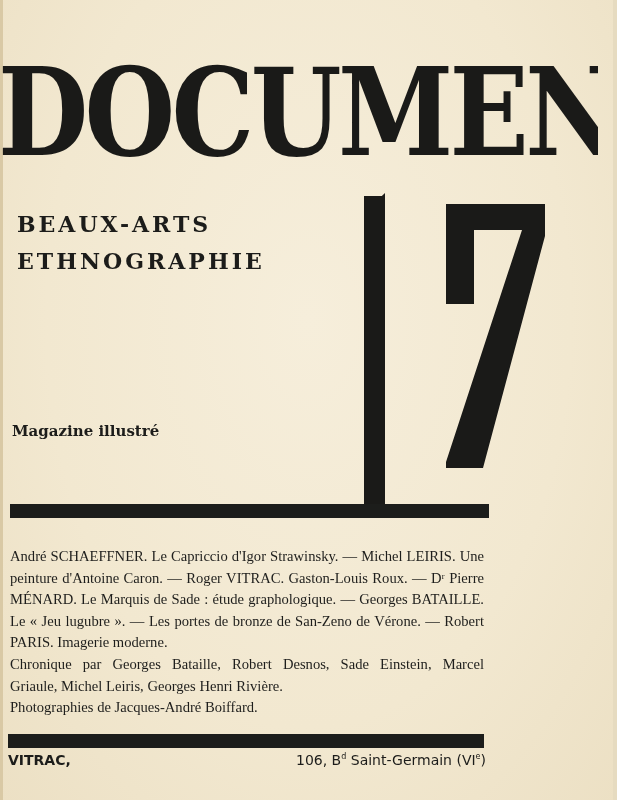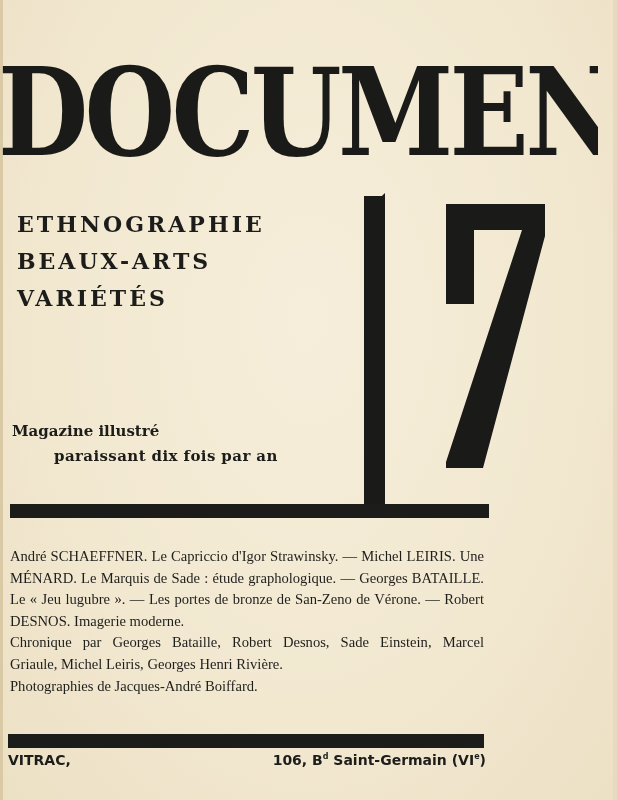--- a/index.html
+++ b/index.html
@@ -87,60 +87,59 @@
     position:absolute; left:8px; top:734px; width:476px; height:14px;
     background:#1c1d1b;
   }
   .footer-city {
     position:absolute; left:8px; top:752px;
     font-family:"DejaVu Sans", sans-serif; font-weight:bold;
     font-size:14px; color:#1c1c1a;
   }
   .footer-address {
     position:absolute; right:131px; top:752px;
-    font-family:"DejaVu Sans", sans-serif; font-weight:bold;
+    font-family:"DejaVu Sans", sans-serif; font-weight:normal;
     font-size:14px; color:#1c1c1a; white-space:nowrap;
   }
   .footer-address sup { font-size:8px; }
 </style>
 </head>
 <body>
 
 <div class="page">
   <div class="edge-left"></div>
   <div class="edge-right"></div>
 
   <div class="masthead">
     <span>DOCUMENTS</span>
   </div>
 
   <div class="topics">
+    <div>BEAUX-ARTS</div>
     <div>ETHNOGRAPHIE</div>
-    <div>BEAUX-ARTS</div>
-    <div>VARIÉTÉS</div>
   </div>
 
   <div class="tagline1">Magazine illustré</div>
-  <div class="tagline2">paraissant dix fois par an</div>
 
   <div>
     <div class="one-flag"></div>
     <div class="one-stem"></div>
     <svg class="seven" viewBox="0 0 100 264" xmlns="http://www.w3.org/2000/svg">
       <path d="M0 0 L99 0 L99 32 L37 264 L-2 264 L76 26 L28 26 L28 100 L0 100 Z" fill="#1a1a18"></path>
     </svg>
   </div>
 
   <div class="rule-mid"></div>
 
   <div class="contents">
     <p class="just">André SCHAEFFNER. Le Capriccio d'Igor Strawinsky. — Michel LEIRIS. Une</p>
+    <p class="just">peinture d'Antoine Caron. — Roger VITRAC. Gaston-Louis Roux. — Dʳ Pierre</p>
     <p class="just">MÉNARD. Le Marquis de Sade : étude graphologique. — Georges BATAILLE.</p>
     <p class="just">Le « Jeu lugubre ». — Les portes de bronze de San-Zeno de Vérone. — Robert</p>
-    <p>DESNOS. Imagerie moderne.</p>
+    <p>PARIS. Imagerie moderne.</p>
     <p class="just">Chronique par Georges Bataille, Robert Desnos, Sade Einstein, Marcel</p>
     <p>Griaule, Michel Leiris, Georges Henri Rivière.</p>
     <p>Photographies de Jacques-André Boiffard.</p>
   </div>
 
   <div class="rule-bottom"></div>
 
   <div class="footer-city">VITRAC,</div>
   <div class="footer-address"><span>106, B</span><sup>d</sup><span> Saint-Germain (VI</span><sup>e</sup><span>)</span></div>
 </div>

